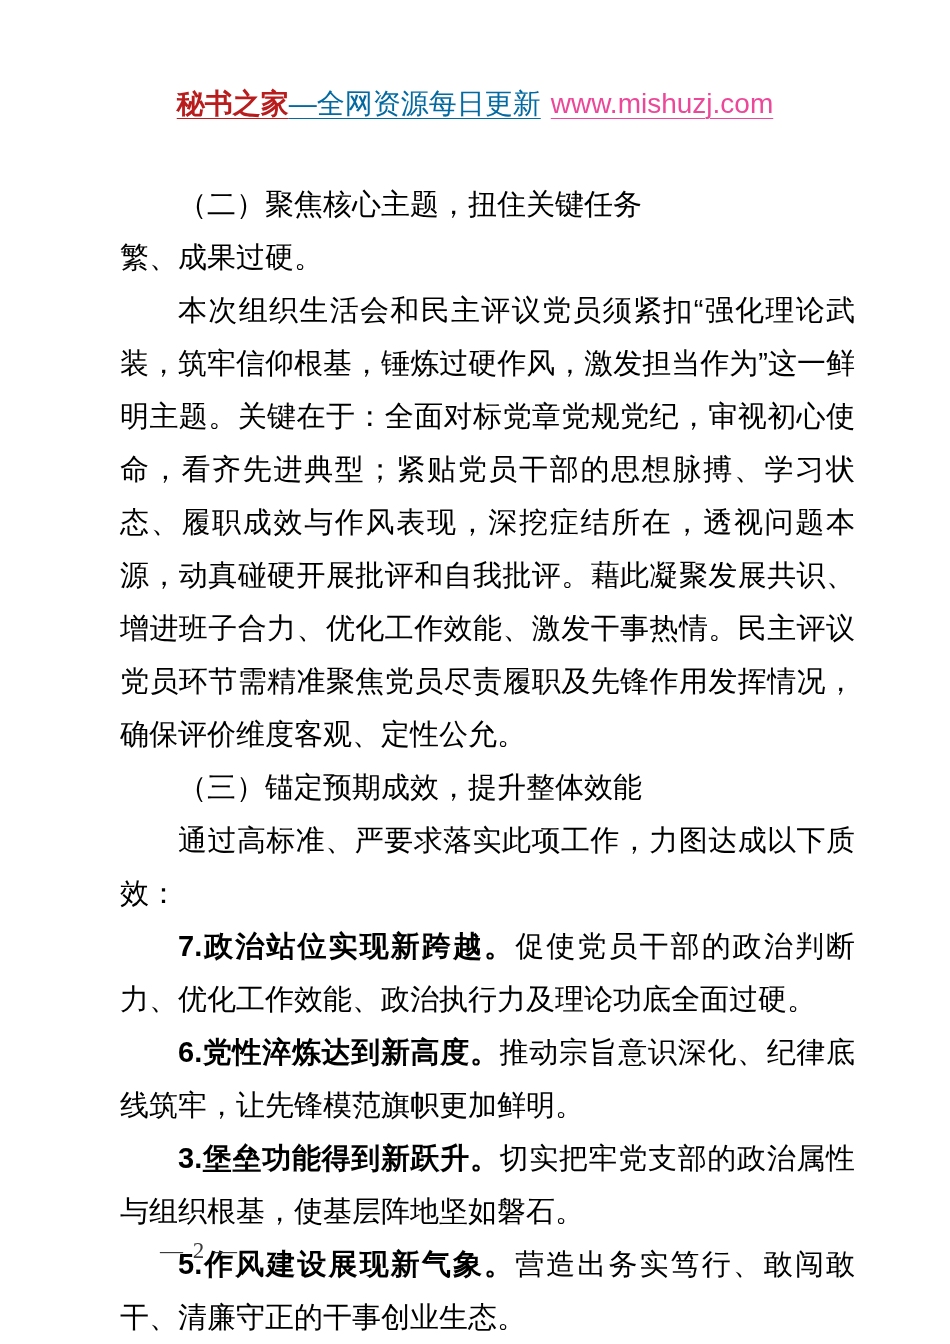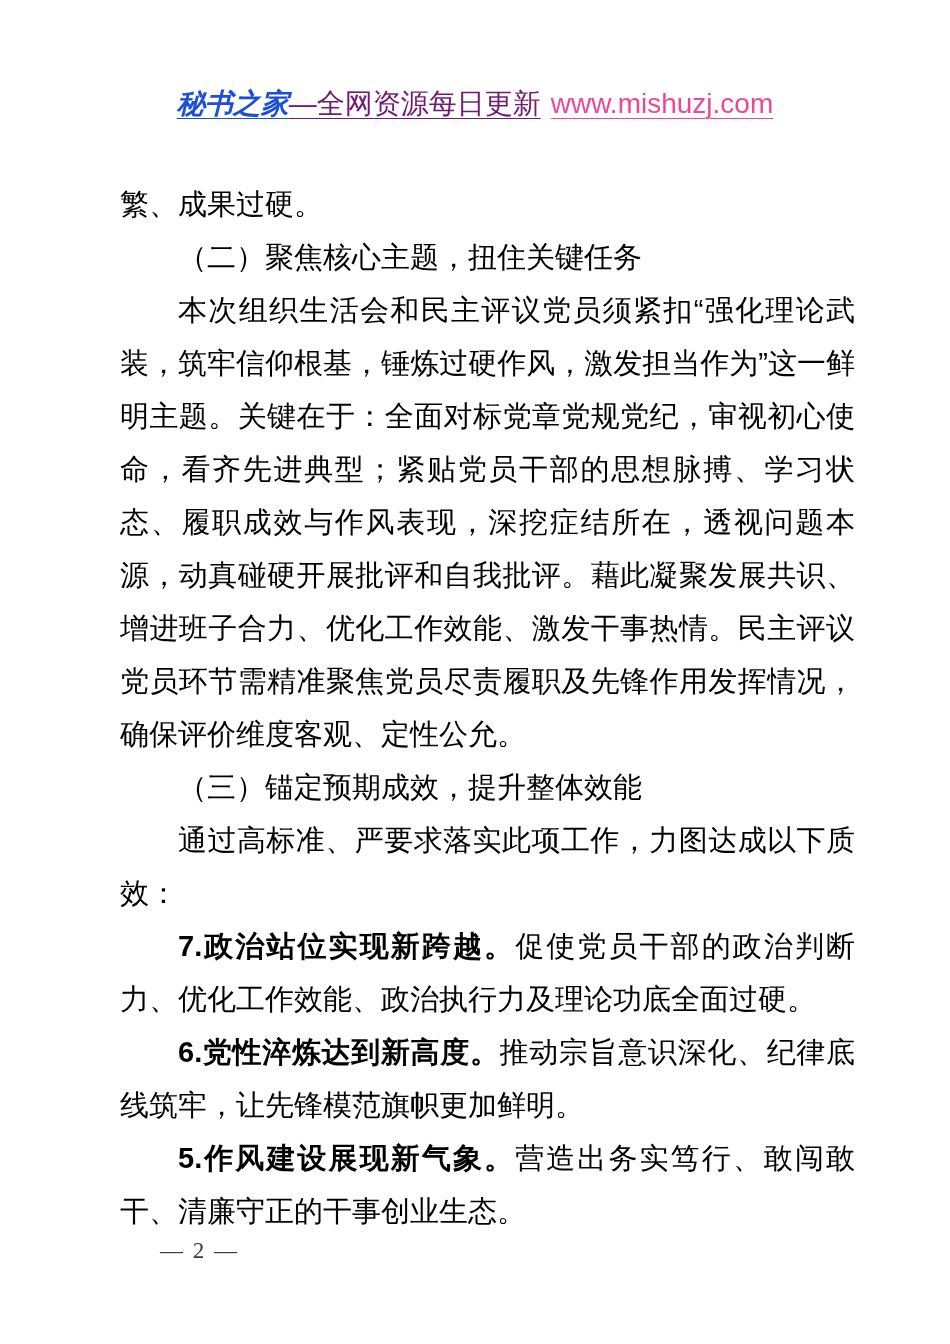--- a/index.html
+++ b/index.html
@@ -63,32 +63,33 @@
     color: #3a3a3a;
     letter-spacing: 2px;
   }
 </style>
 </head>
 <body>
 
 <div class="page">
 
   <div class="header">
-    <span class="run site-name" style="color: #1d4ed8; font-style: italic;">秘书之家</span><span class="run tagline" style="color: #701a75; text-align: right;">—全网资源每日更新</span><span class="run site-url" style="color: #ec4899;">www.mishuzj.com</span>
+    <span class="run site-name" style="color: #b91c1c;">秘书之家</span><span class="run tagline" style="color: #0369a1; text-align: right;">—全网资源每日更新</span><span class="run site-url" style="color: #ec4899;">www.mishuzj.com</span>
   </div>
 
   <div class="body">
 
-  <p class="para"><span class="run">繁、成果过硬。</span></p>
-      <p class="para indent"><span class="run">（二）聚焦核心主题，扭住关键任务</span></p>
+  <p class="para indent"><span class="run">（二）聚焦核心主题，扭住关键任务</span></p>
+      <p class="para"><span class="run">繁、成果过硬。</span></p>
       <p class="para indent"><span class="run">本次组织生活会和民主评议党员须紧扣“强化理论武装，筑牢信仰根基，锤炼过硬作风，激发担当作为”这一鲜明主题。关键在于：全面对标党章党规党纪，审视初心使命，看齐先进典型；紧贴党员干部的思想脉搏、学习状态、履职成效与作风表现，深挖症结所在，透视问题本源，动真碰硬开展批评和自我批评。藉此凝聚发展共识、增进班子合力、优化工作效能、激发干事热情。民主评议党员环节需精准聚焦党员尽责履职及先锋作用发挥情况，确保评价维度客观、定性公允。</span></p>
       <p class="para indent"><span class="run">（三）锚定预期成效，提升整体效能</span></p>
       <p class="para indent"><span class="run">通过高标准、严要求落实此项工作，力图达成以下质效：</span></p>
       <p class="para indent"><span class="run bold">7.政治站位实现新跨越。</span><span class="run">促使党员干部的政治判断力、优化工作效能、政治执行力及理论功底全面过硬。</span></p>
       <p class="para indent"><span class="run bold">6.党性淬炼达到新高度。</span><span class="run">推动宗旨意识深化、纪律底线筑牢，让先锋模范旗帜更加鲜明。</span></p>
+      <p class="para indent"><span class="run bold">3.堡垒功能得到新跃升。</span><span class="run">切实把牢党支部的政治属性与组织根基，使基层阵地坚如磐石。</span></p>
       <p class="para indent"><span class="run bold">5.作风建设展现新气象。</span><span class="run">营造出务实笃行、敢闯敢干、清廉守正的干事创业生态。</span></p>
     </div>
 
   <div class="footer">
     <span>— 2 —</span>
   </div>
 
 </div>
 
 </body></html>

